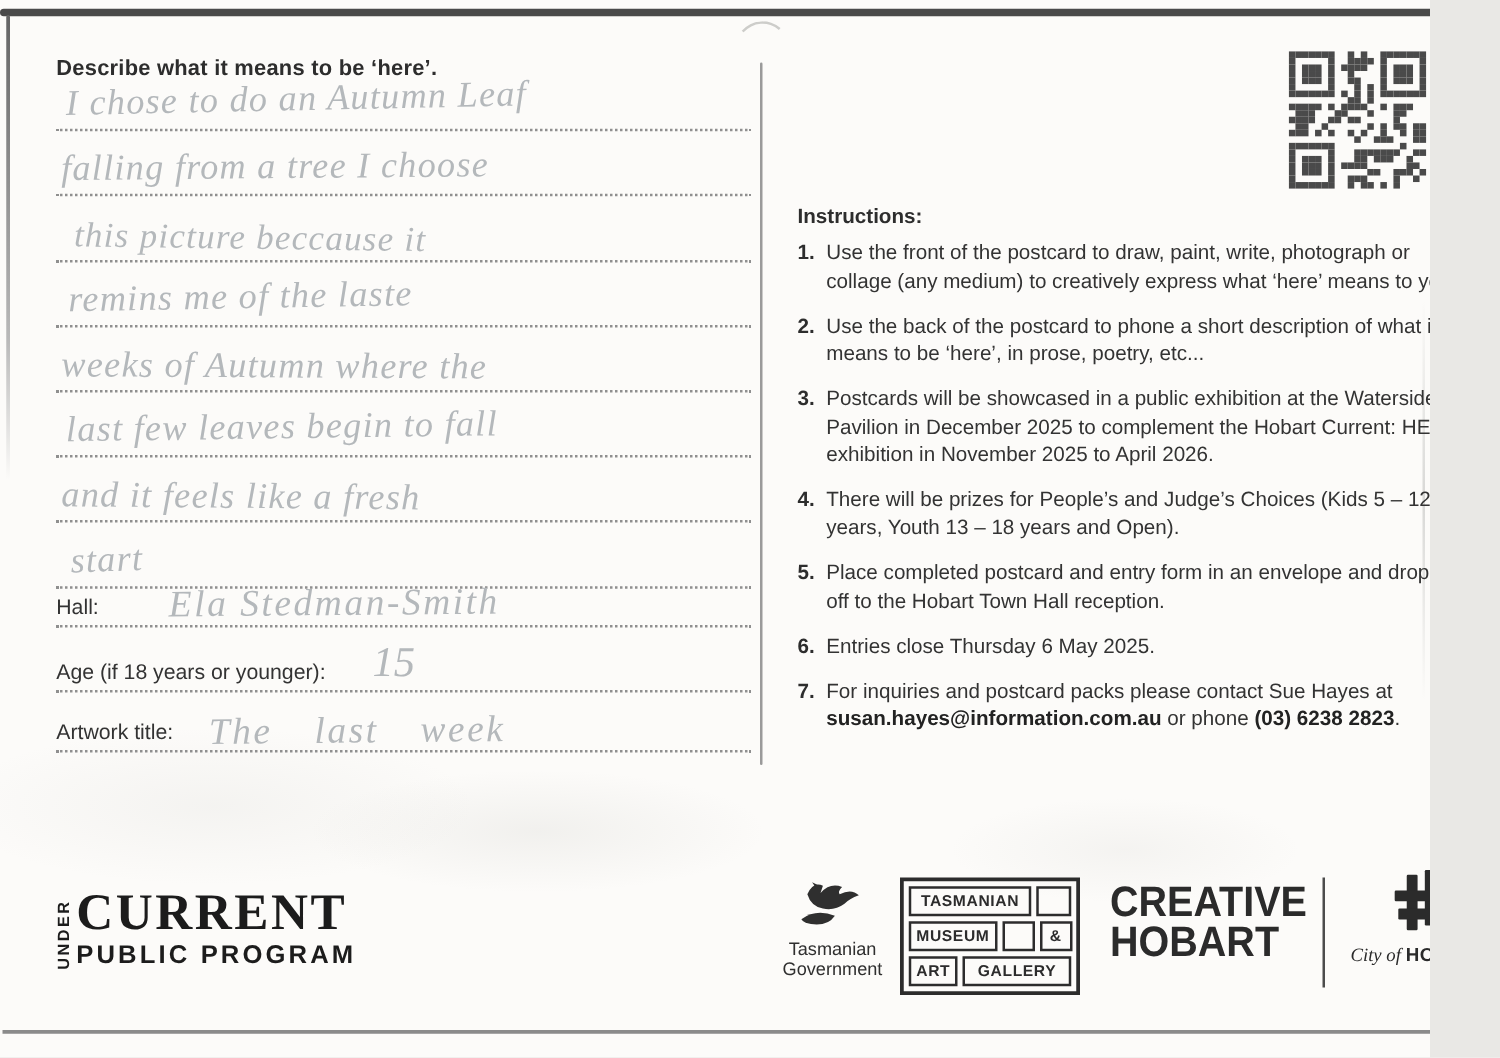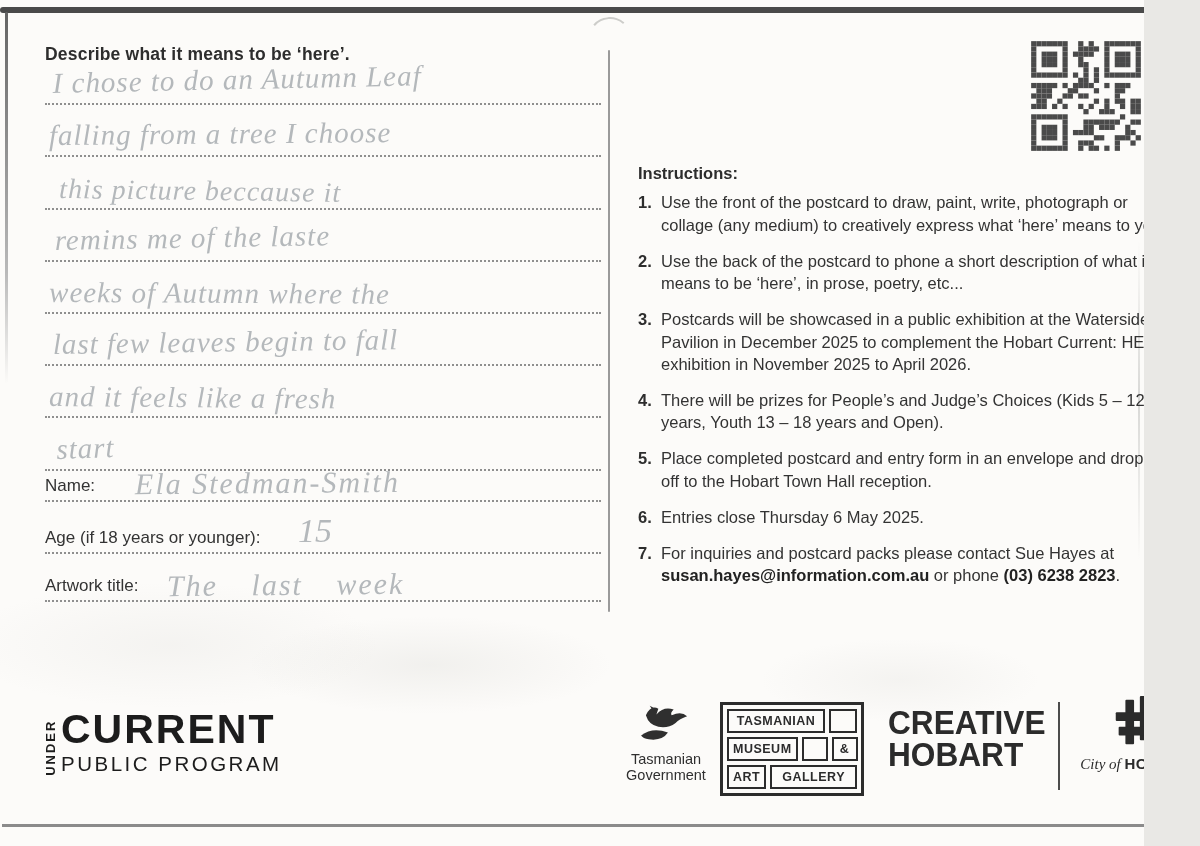--- a/index.html
+++ b/index.html
@@ -61,22 +61,22 @@
   .instr-heading{margin:0 0 7px 0;font-size:16.5px;font-weight:bold;color:#2d2d2d;}
   .instr-item{display:flex;margin-bottom:13.5px;}
   .instr-num{font-weight:bold;flex:0 0 23px;color:#2d2d2d;}
   .instr-body{flex:1;}
   .instr-body b{color:#222;}
 
   
   .uc-logo{position:absolute;left:44px;top:712px;display:flex;color:#1c1c1c;}
   .uc-vertical{writing-mode:vertical-rl;transform:rotate(180deg);font-size:13px;font-weight:bold;
     letter-spacing:2px;line-height:1;margin-right:4px;align-self:stretch;}
-  .uc-main{font-size:41px;font-weight:800;letter-spacing:2px;line-height:.85;}
-  .uc-sub{font-size:20.5px;letter-spacing:2.5px;margin-top:5px;font-weight:400;}
+  .uc-main{font-size:41px;font-weight:800;letter-spacing:2px;line-height:.85;font-family:Liberation Serif, serif;}
+  .uc-sub{font-size:20.5px;letter-spacing:2.5px;margin-top:5px;font-weight:700;}
 
   .tasgov{position:absolute;left:616px;top:700px;width:100px;text-align:center;color:#2f2f2f;}
   .tasgov-text{font-size:14.5px;line-height:1.12;margin-top:1px;}
 
   .tmag{position:absolute;left:720px;top:702px;width:130px;border:3px solid #2c2c2c;padding:4px;color:#2c2c2c;}
   .tmag-row{display:flex;gap:4px;margin-bottom:4px;}
   .tmag-row:last-child{margin-bottom:0;}
   .tmag-cell{border:2.5px solid #2c2c2c;font-weight:bold;font-size:12.5px;letter-spacing:.5px;
     padding:3px 4px;text-align:center;white-space:nowrap;}
   .tmag-grow{flex:1;}
@@ -127,21 +127,21 @@
       </div>
     <div class="write-line">
         <span class="hand">and it feels like a fresh</span>
       </div>
     <div class="write-line">
         <span class="hand">start</span>
       </div>
   </div>
 
   <div class="field field-name">
-    <span class="field-label">Name:</span>
+    <span class="field-label">Hall:</span>
     <span class="field-value">Ela Stedman-Smith</span>
   </div>
   <div class="field field-age">
     <span class="field-label">Age (if 18 years or younger):</span>
     <span class="field-value">15</span>
   </div>
   <div class="field field-artwork">
     <span class="field-label">Artwork title:</span>
     <span class="field-value">The last week</span>
   </div>

